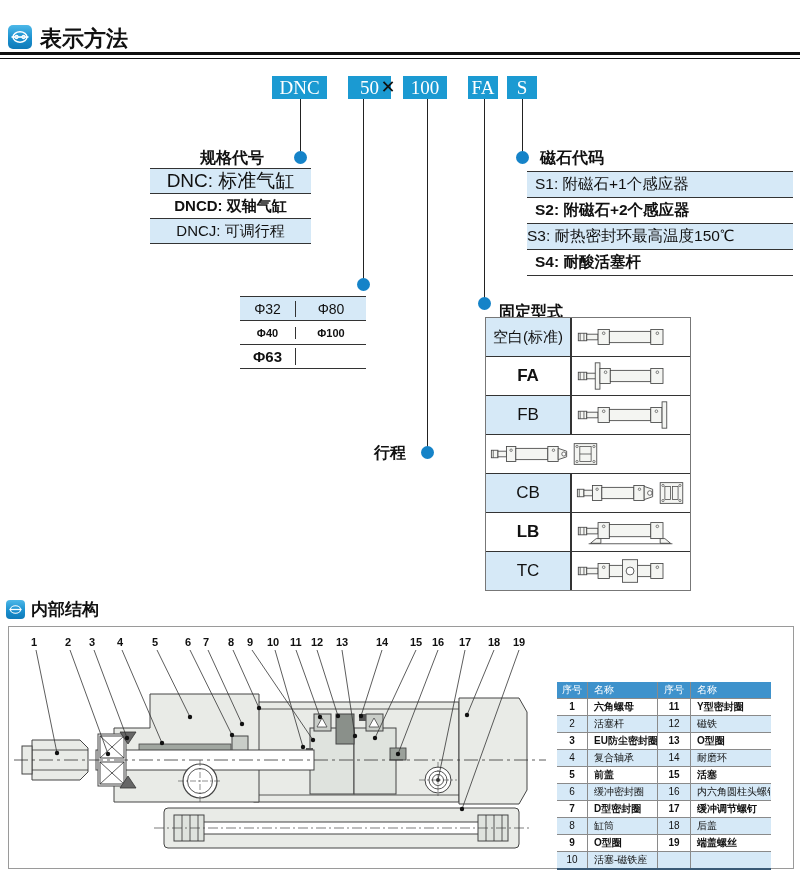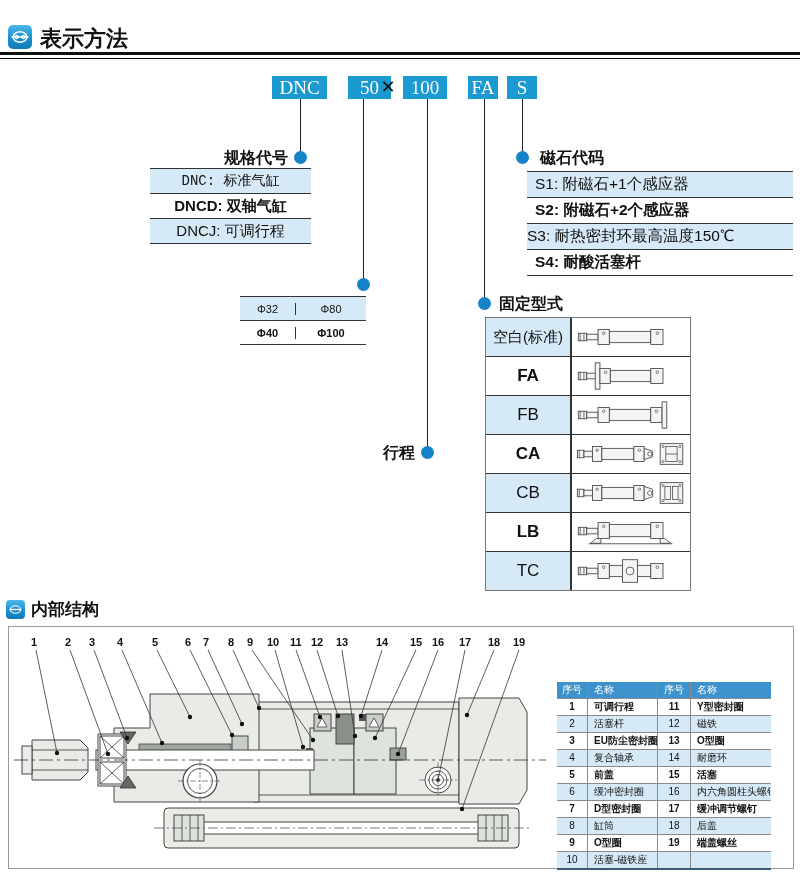--- a/index.html
+++ b/index.html
@@ -83,50 +83,54 @@
   <div class="vline" style="left:427px;top:99px;height:348px;"></div>
   <div class="vline" style="left:484px;top:99px;height:199px;"></div>
   <div class="vline" style="left:522px;top:99px;height:53px;"></div>
 
   <div class="dot" style="left:294px;top:151px;"></div>
   <div class="dot" style="left:357px;top:278px;"></div>
   <div class="dot" style="left:421px;top:446px;"></div>
   <div class="dot" style="left:478px;top:297px;"></div>
   <div class="dot" style="left:516px;top:151px;"></div>
 
-  <div class="blabel" style="left:200px;top:149px;width:88px;text-align:right;">规格代号</div>
+  <div class="blabel" style="left:200px;top:149px;width:88px;text-align:left;">规格代号</div>
   <div class="ltable" style="left:150px;top:168px;width:161px;">
-    <div class="row light" style="height:24px;justify-content:center;font-size:14px;font-family:Liberation Mono, monospace;">DNC: 标准气缸</div>
+    <div class="row light" style="height:24px;justify-content:center;font-size:19px;">DNC: 标准气缸</div>
     <div class="row boldrow" style="height:24px;justify-content:center;font-size:15px;">DNCD: 双轴气缸</div>
     <div class="row light" style="height:24px;justify-content:center;font-size:15px;">DNCJ: 可调行程</div>
   </div>
 
   <div class="blabel" style="left:540px;top:149px;">磁石代码</div>
   <div class="ltable" style="left:527px;top:171px;width:266px;">
     <div class="row light" style="height:25px;padding-left:8px;font-size:15.5px;">S1: 附磁石+1个感应器</div>
     <div class="row boldrow" style="height:25px;padding-left:8px;font-size:15.5px;">S2: 附磁石+2个感应器</div>
     <div class="row light" style="height:25px;padding-left:0;font-size:15.5px;">S3: 耐热密封环最高温度150℃</div>
     <div class="row boldrow" style="height:25px;padding-left:8px;font-size:15.5px;">S4: 耐酸活塞杆</div>
   </div>
 
   <div class="blabel" style="left:290px;top:276px;width:62px;text-align:right;margin-top:27px;">缸径</div>
   <div class="ltable" style="left:240px;top:296px;width:126px;">
-    <div class="row light bore-row" style="height:23px;font-size:11px;">
+    <div class="row light bore-row" style="height:23px;font-size:14px;">
       <div class="bore-cell" style="width:56px;border-right:1px solid #333;">Φ32</div>
       <div class="bore-cell" style="width:70px;">Φ80</div>
     </div>
     <div class="row boldrow bore-row" style="height:23px;font-size:11px;">
       <div class="bore-cell" style="width:56px;border-right:1px solid #333;">Φ40</div>
       <div class="bore-cell" style="width:70px;">Φ100</div>
     </div>
-  </div>
-
-  <div class="blabel" style="left:365px;top:444px;width:50px;text-align:right;">行程</div>
-
-  <div class="blabel" style="left:499px;top:295px;">固定型式</div>
+    <div class="row boldrow bore-row" style="height:23px;font-size:15px;">
+      <div class="bore-cell" style="width:56px;border-right:1px solid #333;">Φ63</div>
+      <div class="bore-cell" style="width:70px;"></div>
+    </div>
+  </div>
+
+  <div class="blabel" style="left:365px;top:444px;width:50px;">行程</div>
+
+  <div class="blabel" style="left:499px;top:303px;">固定型式</div>
   <div class="mnt-table" style="left:485px;top:317px;">
 
     <div class="mnt-row" style="height:38px;">
       <div class="mnt-label light" style="font-size:15px;">空白(标准)</div>
       <div class="mnt-diagram mnt">
         <svg width="112" height="32" viewBox="0 0 118 34">
           <rect class="mnt-shape" x="3" y="13" width="9" height="8"></rect>
             <line x1="5" y1="13" x2="5" y2="21" stroke="#444" stroke-width="0.8"></line>
             <line x1="9" y1="13" x2="9" y2="21" stroke="#444" stroke-width="0.8"></line>
           <rect class="mnt-shape" x="12" y="14" width="12" height="6"></rect>
@@ -169,21 +173,20 @@
             <circle cx="30" cy="13" r="1.4" fill="none" stroke="#444" stroke-width="0.7"></circle>
           <rect class="mnt-shape" x="36" y="11" width="44" height="12"></rect>
           <rect class="mnt-shape" x="80" y="9" width="12" height="16"></rect>
             <circle cx="86" cy="13" r="1.4" fill="none" stroke="#444" stroke-width="0.7"></circle>
           <rect class="mnt-shape" x="92" y="3" width="5" height="28"></rect>
         </svg>
       </div>
     </div>
 
     <div class="mnt-row" style="height:38px;">
-      <div class="mnt-label boldrow">CA</div>
       <div class="mnt-diagram mnt">
         <svg width="112" height="32" viewBox="0 0 118 34">
           <rect class="mnt-shape" x="2" y="13" width="7" height="8"></rect>
             <line x1="4" y1="13" x2="4" y2="21" stroke="#444" stroke-width="0.8"></line>
           <rect class="mnt-shape" x="9" y="14" width="9" height="6"></rect>
           <rect class="mnt-shape" x="18" y="9" width="10" height="16"></rect>
             <circle cx="23" cy="13" r="1.3" fill="none" stroke="#444" stroke-width="0.7"></circle>
           <rect class="mnt-shape" x="28" y="11" width="34" height="12"></rect>
           <rect class="mnt-shape" x="62" y="9" width="11" height="16"></rect>
             <circle cx="68" cy="13" r="1.3" fill="none" stroke="#444" stroke-width="0.7"></circle>
@@ -405,21 +408,21 @@
 
   <div class="ptable" style="left:557px;top:659px;width:214px;">
     <div class="prow phead">
       <div class="pc pc-num">序号</div>
       <div class="pc pc-name">名称</div>
       <div class="pc pc-num2">序号</div>
       <div class="pc pc-name2">名称</div>
     </div>
     <div class="prow boldrow">
       <div class="pc pc-num">1</div>
-      <div class="pc pc-name">可调行程</div>
+      <div class="pc pc-name">六角螺母</div>
       <div class="pc pc-num2">11</div>
       <div class="pc pc-name2">Y型密封圈</div>
     </div>
     <div class="prow light">
       <div class="pc pc-num">2</div>
       <div class="pc pc-name">活塞杆</div>
       <div class="pc pc-num2">12</div>
       <div class="pc pc-name2">磁铁</div>
     </div>
     <div class="prow boldrow">

